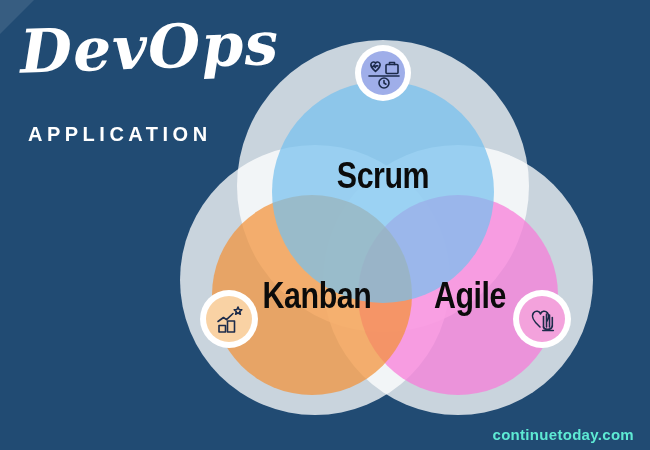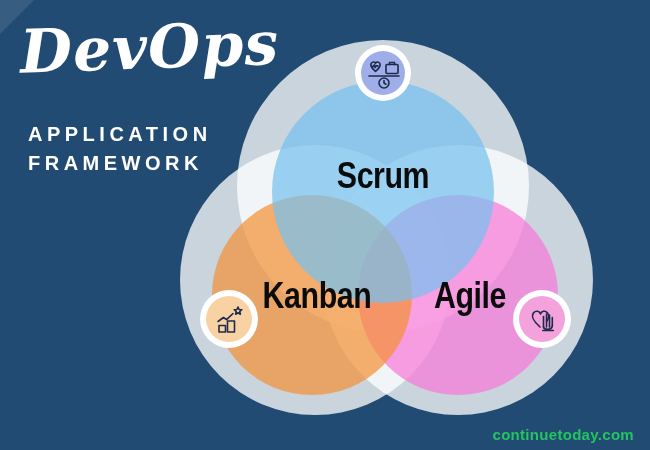--- a/index.html
+++ b/index.html
@@ -28,21 +28,21 @@
   .set-label{
     position:absolute;transform:translate(-50%,-50%) scaleX(0.82);
     font-weight:700;font-size:37px;color:#0b0b0b;
     letter-spacing:-0.5px;white-space:nowrap;
   }
   .label-scrum{left:383px;top:176px;}
   .label-kanban{left:317px;top:296px;}
   .label-agile{left:470px;top:296px;}
   .footer-site{
     position:absolute;right:16px;bottom:7px;
-    font-weight:700;font-size:15px;color:#22c55e;letter-spacing:0.3px;
+    font-weight:700;font-size:15px;color:#5eead4;letter-spacing:0.3px;
   }
   .icon-stroke{fill:none;stroke:#1c2b4a;stroke-width:1.6;stroke-linecap:round;stroke-linejoin:round;}
 </style>
 </head>
 <body bgcolor="#214B73">
 
 <div class="stage">
 
   <svg class="venn-svg" width="650" height="450" viewBox="0 0 650 450">
 
@@ -91,20 +91,19 @@
         <path d="M23.5 24 V12"></path>
         <path d="M26.3 23 V14.5"></path>
         <path d="M17.5 24 c0.5 3 8 3.5 8.8 -1"></path>
         <path d="M16.8 27.5 h10.5"></path>
       </g>
     </g>
   </svg>
 
   <div class="title-script">DevOps</div>
   <div class="title-sub sub1">APPLICATION</div>
-  <div class="title-sub sub2">FRAMEWORK</div>
 
   <div class="set-label label-scrum">Scrum</div>
   <div class="set-label label-kanban">Kanban</div>
   <div class="set-label label-agile">Agile</div>
 
   <div class="footer-site">continuetoday.com</div>
 </div>
 
 </body></html>

